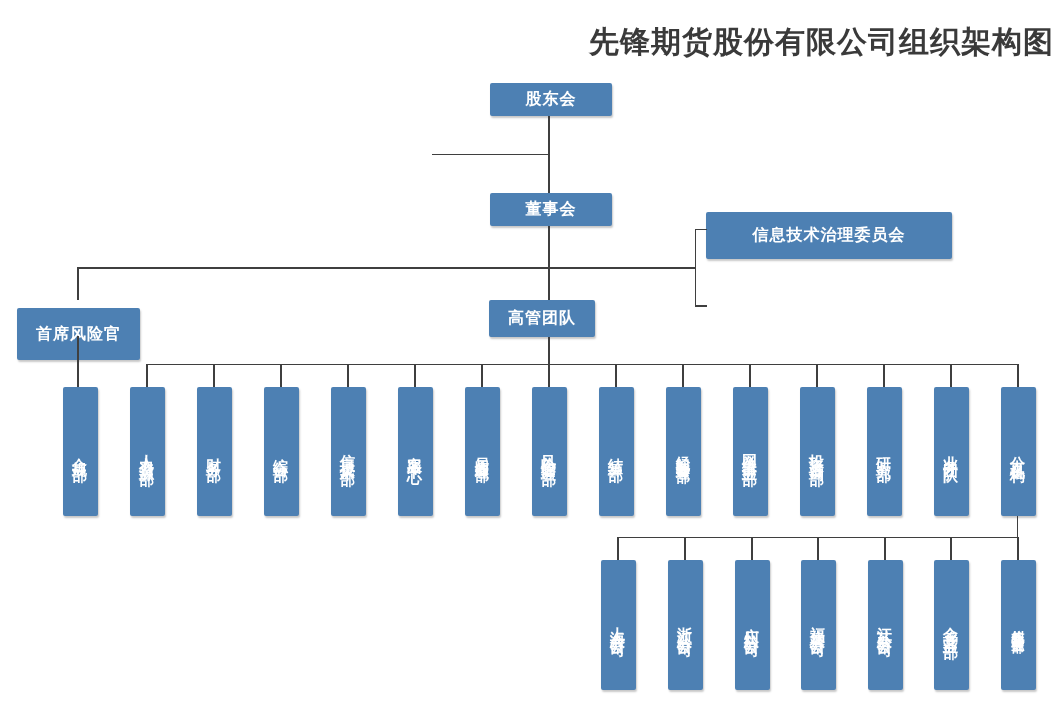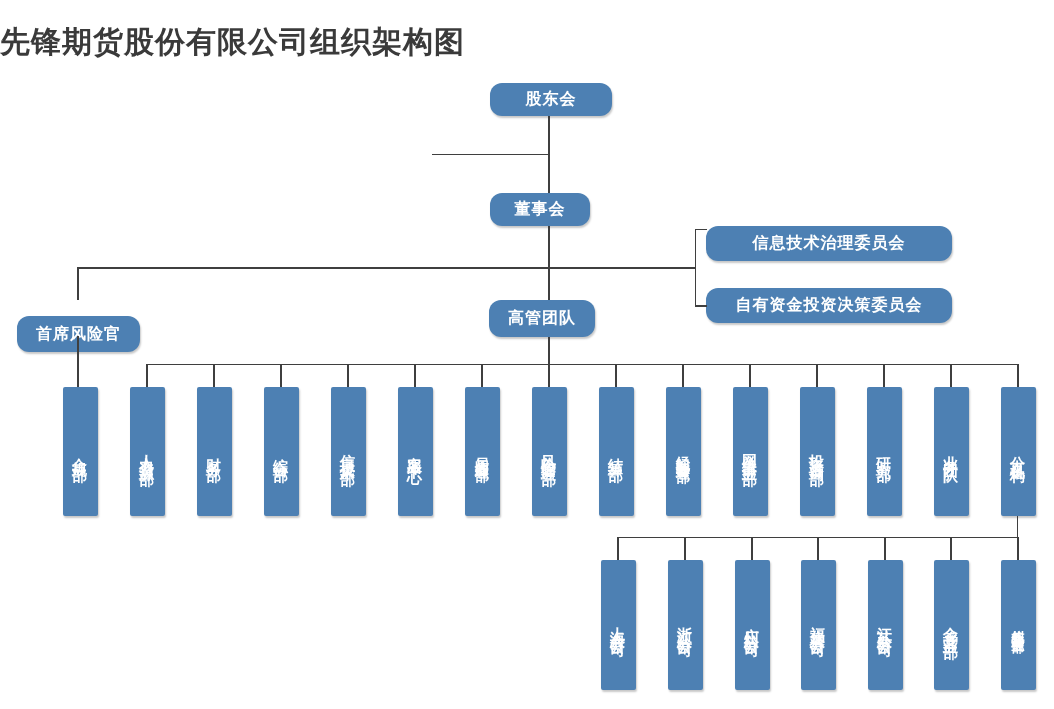--- a/index.html
+++ b/index.html
@@ -13,32 +13,32 @@
   html,body{background:var(--background);}
   body{font-family:"Liberation Sans","DejaVu Sans",sans-serif;}
   .canvas{
     position:relative;
     width:1054px;height:709px;
     background:var(--background);
     overflow:hidden;
   }
   .title{
     position:absolute;left:0;right:0;top:22px;
-    text-align:left;
+    text-align:right;
     font-size:30px;font-weight:bold;
     letter-spacing:1px;
     color:var(--title-text);
   }
   .hbox{
     position:absolute;
     background:var(--box-fill);
     color:var(--box-text);
     font-weight:bold;font-size:16px;
     display:flex;align-items:center;justify-content:center;
-    border-radius:12px;
+    border-radius:2px;
     box-shadow:1px 2px 2px rgba(0,0,0,0.22);
     letter-spacing:1px;
   }
   .vbox{
     position:absolute;
     width:35px;height:129px;
     background:var(--box-fill);
     color:var(--box-text);
     font-weight:bold;font-size:15px;
     writing-mode:vertical-rl;
@@ -57,24 +57,23 @@
   .vline{width:1.5px;}
 </style>
 </head>
 <body>
 
 <div class="canvas">
 
   <div class="title">先锋期货股份有限公司组织架构图</div>
 
   <div class="hbox" style="left:490px;top:83px;width:122px;height:33px">股东会</div>
-  <div class="hbox" style="left:490px;top:193px;width:100px;height:33px">董事会</div>
-  <div class="hbox" style="left:706px;top:226px;width:246px;height:35px">信息技术治理委员会</div>
-  <div class="hbox" style="left:706px;top:288px;width:246px;height:35px">自有资金投资决策委员会</div>
-  <div class="hbox" style="left:17px;top:316px;width:123px;height:36px">首席风险官</div>
+  <div class="hbox" style="left:490px;top:193px;width:122px;height:33px">董事会</div>
+  <div class="hbox" style="left:706px;top:212px;width:246px;height:47px">信息技术治理委员会</div>
+  <div class="hbox" style="left:17px;top:308px;width:123px;height:52px">首席风险官</div>
   <div class="hbox" style="left:489px;top:300px;width:106px;height:37px">高管团队</div>
 
   <div class="vbox" style="left:62.5px;top:387px">合规部</div>
   <div class="vbox" style="left:129.5px;top:387px">人力资源部</div>
   <div class="vbox" style="left:196.5px;top:387px">财务部</div>
   <div class="vbox" style="left:263.5px;top:387px">综合部</div>
   <div class="vbox" style="left:330.5px;top:387px">信息技术部</div>
   <div class="vbox" style="left:397.5px;top:387px">客服中心</div>
   <div class="vbox tight" style="left:464.5px;top:387px">居间人管理部</div>
   <div class="vbox" style="left:531.5px;top:387px">风险管理部</div>

